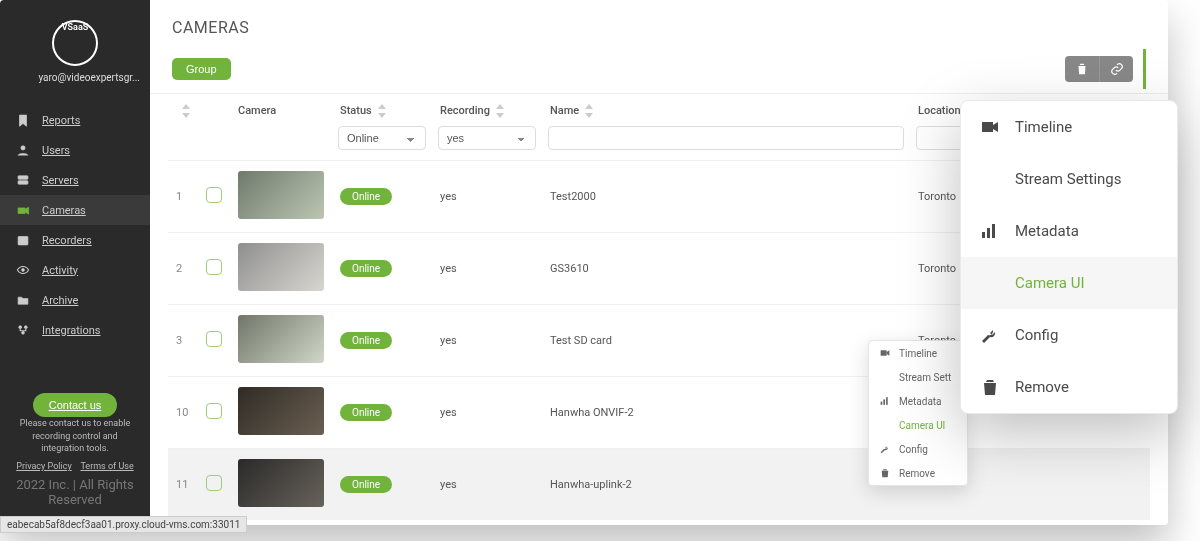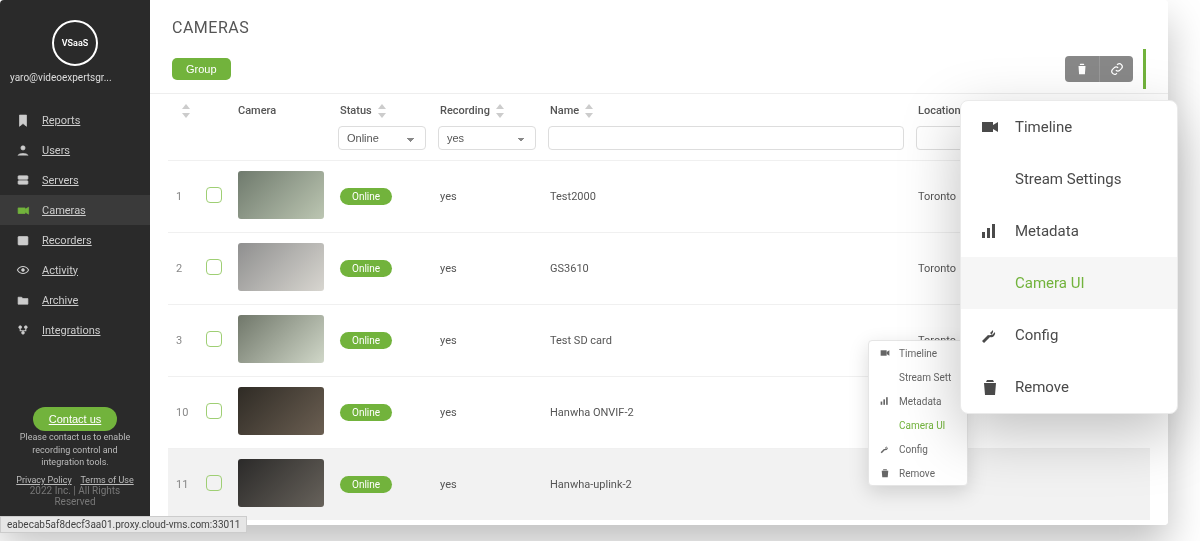--- a/index.html
+++ b/index.html
@@ -31,42 +31,42 @@
     display: flex;
     flex-direction: column;
     align-items: stretch;
     font-size: 11px;
   }
   .logo-wrap {
     display:flex; flex-direction:column; align-items:center; padding:20px 10px 10px;
   }
   .logo {
     width: 46px; height: 46px; border: 2px solid #fff; border-radius: 50%;
-    display:flex; align-items:center; justify-content:center;
+    display:flex; align-items:flex-start; justify-content:center;
     color:#fff; font-size:9px; font-weight:600;
   }
-  .user-email { margin-top:6px; color:#ddd; font-size:10px; text-align:left; white-space:nowrap; overflow:hidden; text-overflow:ellipsis; width:100%; }
+  .user-email { margin-top:6px; color:#ddd; font-size:10px; text-align:right; white-space:nowrap; overflow:hidden; text-overflow:ellipsis; width:100%; }
   .nav { margin-top: 12px; text-decoration: underline; }
   .nav-item {
     display:flex; align-items:center; gap:12px;
     padding:8px 16px; cursor:pointer; color:#ccc;
   }
   .nav-item.active { background:#3a3a3a; }
   .nav-item.active .nav-icon svg { fill:#72b33c; stroke:#72b33c; }
   .nav-icon { width:14px; display:flex; justify-content:center; }
   .nav-icon svg { width:14px; height:14px; fill:#ccc; stroke:#ccc; }
   .sidebar-bottom { margin-top:auto; padding:10px 12px 18px; text-align:center; }
   .contact-btn {
     background:#72b33c; color:#fff; border:none; border-radius:18px;
     padding:6px 16px; font-size:11px; text-decoration:underline; cursor:pointer;
   }
   .fine-print { color:#bbb; font-size:9px; line-height:1.4; }
   .fine-links { margin-top:6px; font-size:9px;}
   .fine-links a { color:#bbb; text-decoration:underline; cursor:pointer; }
-  .copyright { color:#777; font-size:10px; }
+  .copyright { color:#777; font-size:13px; margin-top:6px;}
   .status-bar {
     position:absolute; left:0; bottom:8px;
     background:#e6e6e6; color:#444; font-size:10px; padding:2px 6px;
     border:1px solid #ccc;
   }
 
   
   .main { flex:1; display:flex; flex-direction:column; background:#fff; }
   .header {
     display:flex; align-items:center; justify-content:space-between;

